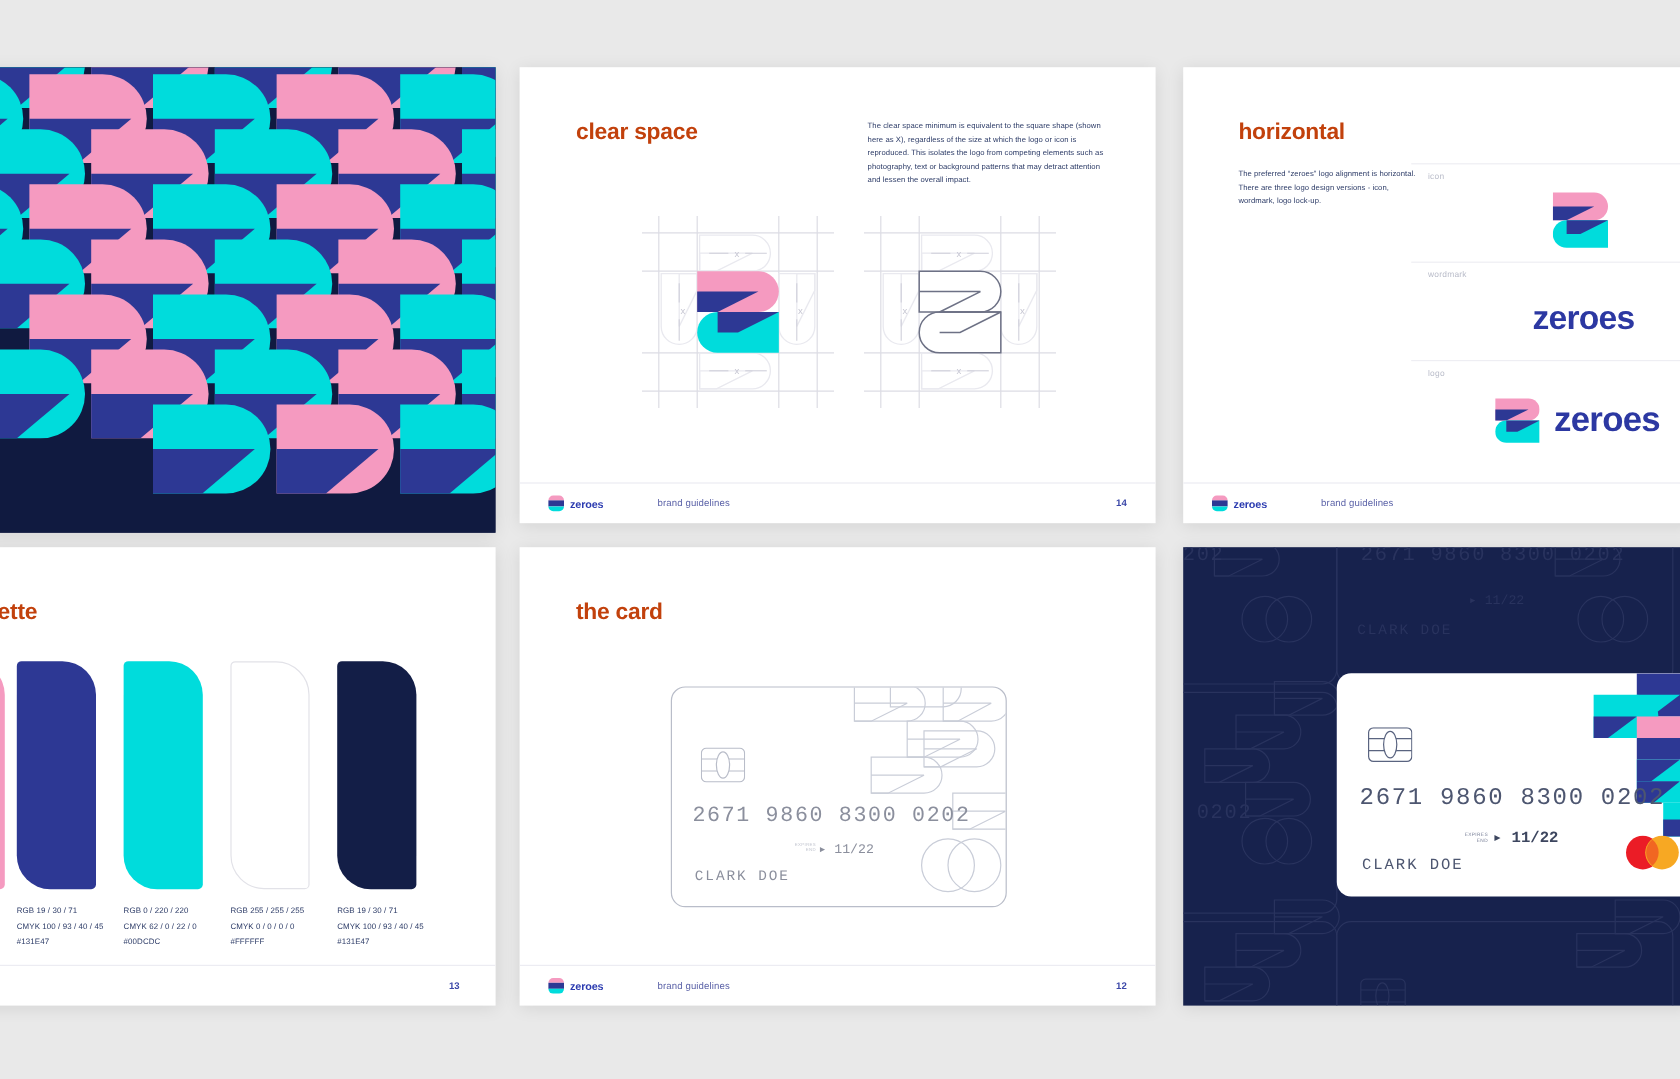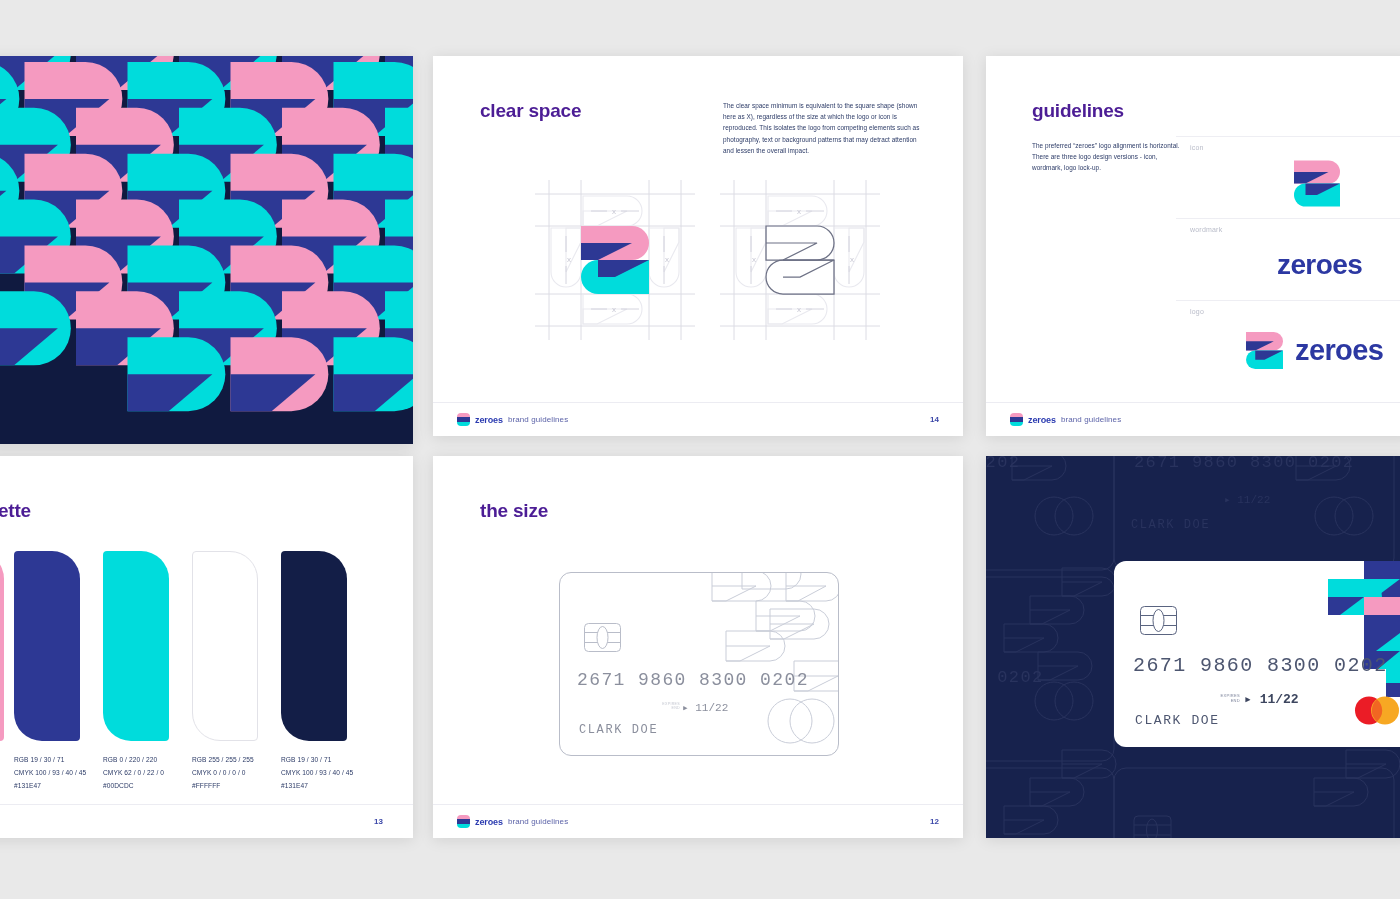--- a/index.html
+++ b/index.html
@@ -29,42 +29,42 @@
   #panel-variations { left:986px; top:56px; width:426px; height:380px; }
   
   #panel-palette { left:-30px; top:456px; width:443px; height:382px; }
   
   #panel-card { left:433px; top:456px; width:530px; height:382px; }
   
   #panel-darkcard { left:986px; top:456px; width:426px; height:382px; background:#17224d; }
 
   .slide-title {
     position:absolute;
-    color:#4c1d95;
+    color:#c2410c;
     font-size:19px;
     font-weight:700;
     letter-spacing:-0.2px;
   }
   .body-copy {
     position:absolute;
     color:#2b3a66;
     font-size:6.4px;
     line-height:1.75;
     letter-spacing:0.05px;
   }
 
   
   .footer {
     position:absolute; left:0; right:0; bottom:0; height:34px;
     border-top:1px solid #ececf2;
     display:flex; align-items:center;
   }
   .footer .fmark { position:absolute; left:24px; display:flex; align-items:center; gap:5px; }
   .footer .fword { color:#2b3bb0; font-size:9px; font-weight:700; letter-spacing:-0.1px;}
-  .footer .fsub  { color:#5c63a8; font-size:8px; letter-spacing:0.1px;}
+  .footer .fsub  { color:#5c63a8; font-size:8px; letter-spacing:0.1px;margin-left:40px;}
   .footer .fpage { position:absolute; right:24px; color:#3b47a8; font-size:8px; font-weight:600; }
 
   
   .zmark { position:relative; width:13px; height:13px; }
   .zmark .zt { position:absolute; left:0; top:0; width:100%; height:34%; background:#f59ac0;
                border-top-left-radius:6px; border-top-right-radius:6px;}
   .zmark .zm { position:absolute; left:0; top:33%; width:100%; height:34%; background:#2d3894;}
   .zmark .zb { position:absolute; left:0; bottom:0; width:100%; height:34%; background:#00dcdc;
                border-bottom-left-radius:6px; border-bottom-right-radius:6px;}
 
@@ -465,21 +465,21 @@
             <span class="zb"></span>
         </span>
         <span class="fword">zeroes</span>
         <span class="fsub">brand guidelines</span>
       </div>
       <div class="fpage">14</div>
     </div>
   </div>
 
   <div class="panel" id="panel-variations">
-    <div class="slide-title" style="left:46px; top:44px;">guidelines</div>
+    <div class="slide-title" style="left:46px; top:44px;">horizontal</div>
     <div class="body-copy" style="left:46px; top:84px; width:150px;">The preferred “zeroes” logo alignment is horizontal. There are three logo design versions - icon, wordmark, logo lock-up.</div>
 
     <div class="var-row" style="left:190px; top:80px; width:420px; height:82px;">
       <div class="var-label">icon</div>
       <div style="position:absolute; left:118px; top:20px;">
         <svg width="46" height="53" viewBox="0 0 88 88">
           <path d="M0,0 H66 A22,22 0 0 1 66,44 H0 Z" fill="#F59AC0"></path>
           <path d="M0,22 H66 L22,44 H0 Z" fill="#2D3894"></path>
           <path d="M22,44 A22,22 0 0 0 22,88 H88 V44 Z" fill="#00DCDC"></path>
           <path d="M22,44 H88 L44,66 H22 Z" fill="#2D3894"></path>
@@ -552,21 +552,21 @@
       <div>#131E47</div>
     </div>
 
     <div class="footer">
 
       <div class="fpage" style="right:30px;margin-left:25px;">13</div>
     </div>
   </div>
 
   <div class="panel" id="panel-card">
-    <div class="slide-title" style="left:47px; top:44px;">the size</div>
+    <div class="slide-title" style="left:47px; top:44px;">the card</div>
 
     <div class="card-outline" style="left:126px; top:116px; width:280px; height:184px;">
 
       <svg style="position:absolute; right:-4px; top:-4px;" width="160" height="192" viewBox="0 0 160 192">
         <g fill="none" stroke="#c9cdd8" stroke-width="1">
           <path d="M30,2 h44 a15,15 0 0 1 0,30 h-44 z"></path>
           <path d="M30,17 h44 l-30,15 h-14"></path>
           <path d="M60,-10 h44 a15,15 0 0 1 0,30 h-44 z"></path>
           <path d="M74,32 h44 a15,15 0 0 1 0,30 h-44 z"></path>
           <path d="M74,47 h44 l-30,15 h-14"></path>

